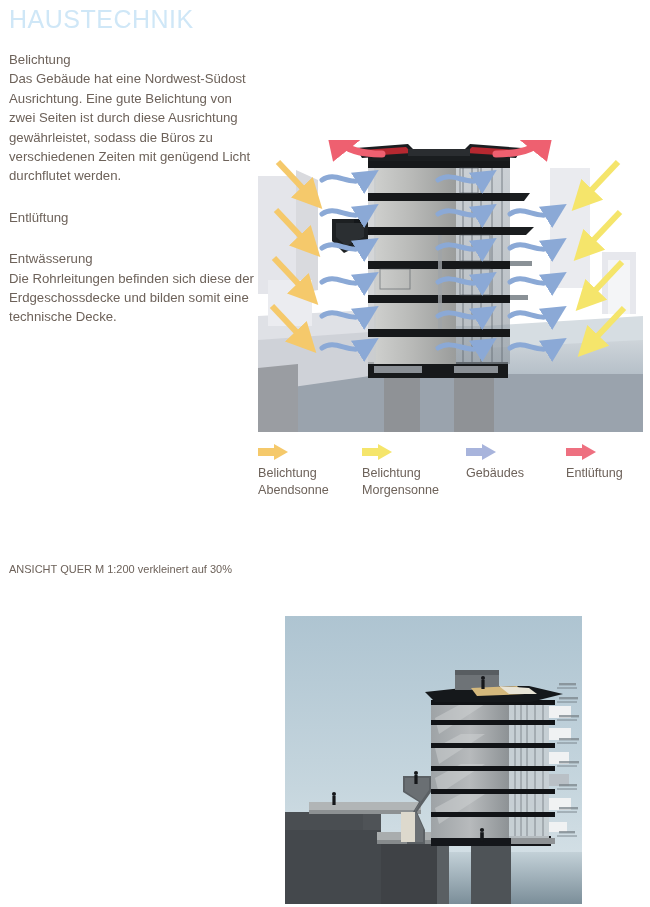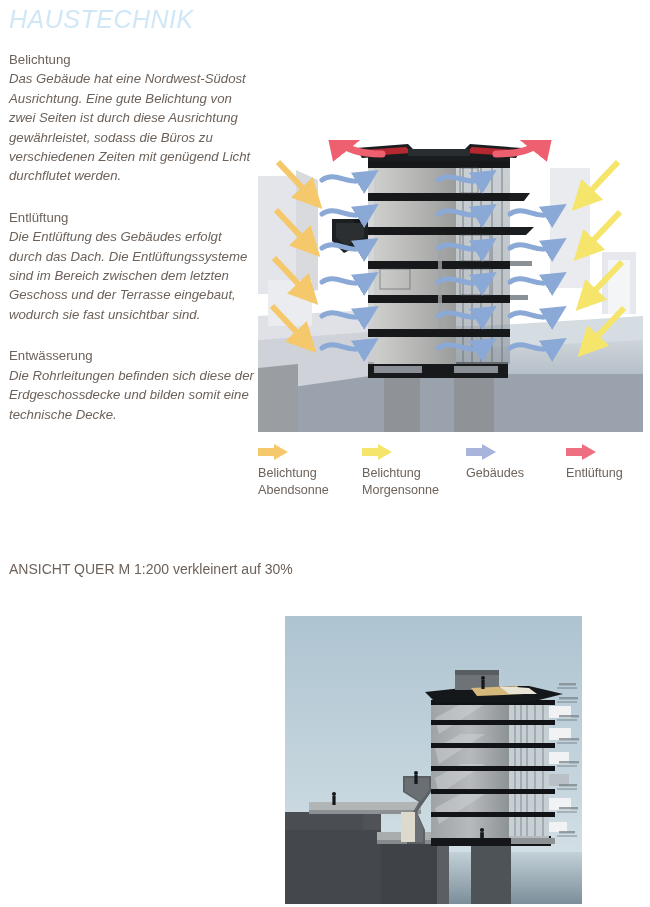--- a/index.html
+++ b/index.html
@@ -7,34 +7,34 @@
     width:650px;height:907px;position:relative;overflow:hidden;
     font-family:"Liberation Sans","DejaVu Sans",sans-serif;
     color:#6d625a;
   }
   #page{position:absolute;inset:0;}
 
   
   #page-title{
     position:absolute;left:9px;top:6px;
     font-size:25px;letter-spacing:.5px;font-weight:400;
-    color:#cfe7f7;line-height:1.1;white-space:nowrap;font-style:italic;
+    color:#cfe7f7;line-height:1.1;white-space:nowrap;
   }
 
   
   #text-column{position:absolute;left:9px;top:50px;width:248px;}
   .para{margin:0 0 22px 0;}
   .para-heading{font-size:13.2px;line-height:19.4px;margin:0 0 0 0;}
-  .para-body{font-size:13.2px;line-height:19.4px;margin:0;font-style:italic;}
+  .para-body{font-size:13.2px;line-height:19.4px;margin:0;}
   #para-3{margin-bottom:8px;}
 
   
   #section-caption{
     position:absolute;left:9px;top:560px;
-    font-size:14px;line-height:18px;color:#6d625a;white-space:nowrap;
+    font-size:11px;line-height:18px;color:#6d625a;white-space:nowrap;
   }
 
   
   #diagram{
     position:absolute;left:258px;top:140px;width:385px;height:292px;
     overflow:hidden;background:#ffffff;
   }
   #diagram svg{display:block;width:100%;height:100%;}
 
   
@@ -66,21 +66,20 @@
 
   <div id="text-column">
 
     <div class="para" id="para-1">
       <div class="para-heading">Belichtung</div>
       <div class="para-body">Das Gebäude hat eine Nordwest-Südost Ausrichtung. Eine gute Belichtung von zwei Seiten ist durch diese Ausrichtung gewährleistet, sodass die Büros zu verschiedenen Zeiten mit genügend Licht durchflutet werden.</div>
     </div>
 
     <div class="para" id="para-2">
       <div class="para-heading">Entlüftung</div>
-      <div class="para-body">Die Entlüftung des Gebäudes erfolgt durch das Dach. Die Entlüftungssysteme sind im Bereich zwischen dem letzten Geschoss und der Terrasse eingebaut, wodurch sie fast unsichtbar sind.</div>
     </div>
 
     <div class="para" id="para-3">
       <div class="para-heading">Entwässerung</div>
       <div class="para-body">Die Rohrleitungen befinden sich diese der Erdgeschossdecke und bilden somit eine technische Decke.</div>
     </div>
 
   </div>
 
   <div id="section-caption">ANSICHT QUER M 1:200 verkleinert auf 30%</div>

